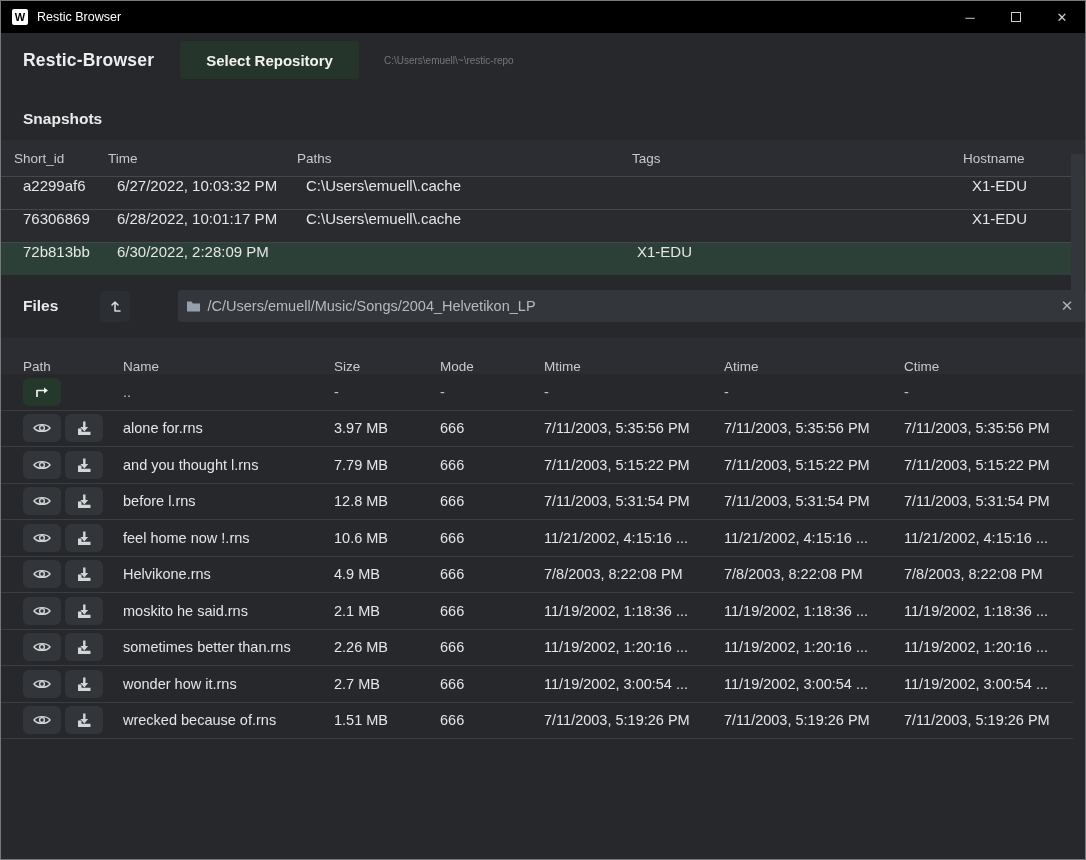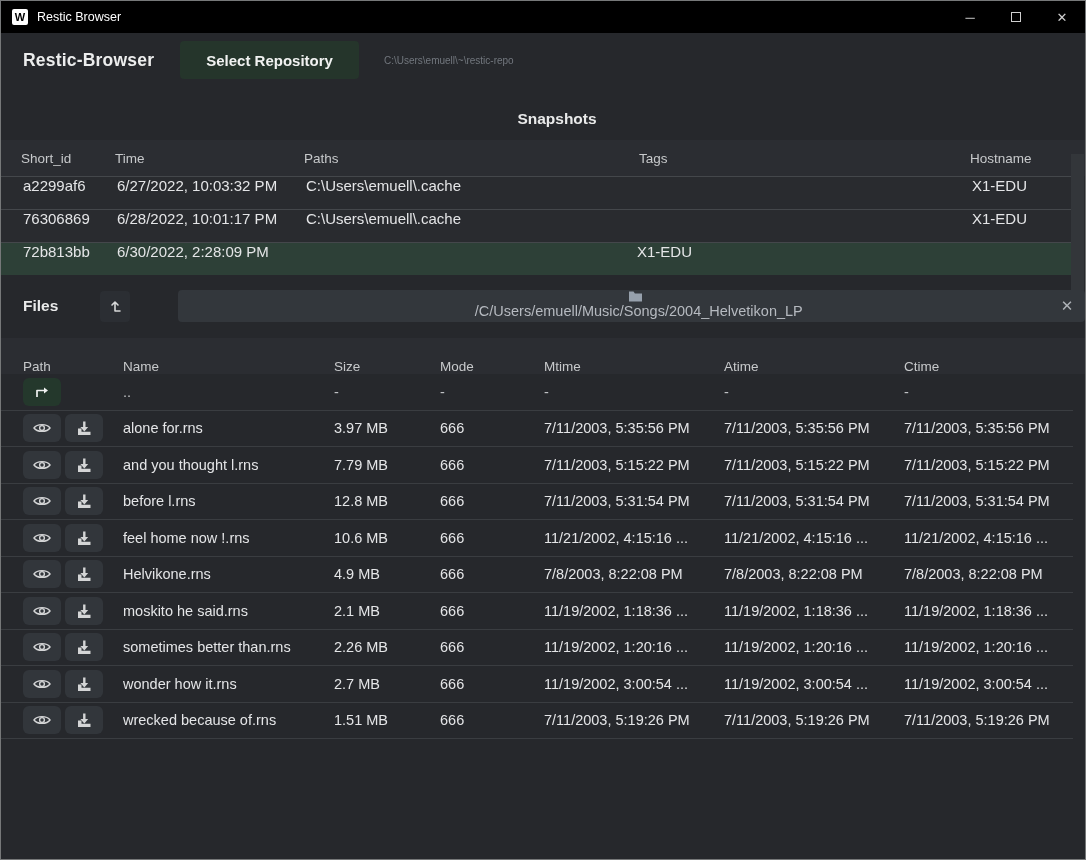--- a/index.html
+++ b/index.html
@@ -20,36 +20,36 @@
   .max-box { width:10px; height:10px; border:1px solid #cfcfcf; display:inline-block; }
 
   
   .header { height:54px; display:flex; align-items:center; padding-left:22px; }
   .app-name { color:#eceded; font-size:17.5px; font-weight:bold; letter-spacing:.2px; }
   .select-repo-btn { margin-left:26px; height:38px; padding:0 26px; background:#25352b;
                      color:#f1f2f1; font-weight:bold; font-size:15px; border:none; border-radius:4px; }
   .repo-path { margin-left:25px; color:#72777e; font-size:10px; }
 
   
-  .section-title { color:#e9eaea; font-size:15.5px; font-weight:bold; padding:23px 0 0 28px; height:45px;text-align:center; }
+  .section-title { color:#e9eaea; font-size:15.5px; font-weight:bold; padding:23px 0 0 22px; height:45px; }
   .snap-header { display:flex; align-items:center; height:36px; margin-top:8px;
-                 background:#2b2d32; color:#c7c9cb; font-size:13.5px; padding-left:20px; }
+                 background:#2b2d32; color:#c7c9cb; font-size:13.5px; padding-left:13px; }
   .snap-row { display:flex; height:33px; background:#292b2f; color:#e4e5e7;
               font-size:15px; padding-left:22px; border-top:1px solid #44474b; width:1072px; }
   .snap-row.selected { background:#2d4037; }
   .sc1{width:94px} .sc2{width:189px} .sc3{width:335px} .sc4{width:331px} .sc5{flex:1}
   .snap-scrollbar { position:absolute; right:1px; top:153px; width:13px; height:137px; background:#33363a; }
 
   
   .files-bar { display:flex; align-items:center; margin-top:13px; height:36px; padding-left:22px;gap:40px; }
   .files-title { color:#e9eaea; font-size:15.5px; font-weight:bold; width:39px; }
   .up-btn { width:32px; height:31px; background:#2b2e33; border:none; border-radius:4px;
             display:flex; align-items:center; justify-content:center; }
   .path-bar { position:relative; margin-left:8px; width:968px; height:32px; background:#33373c;
-              border-radius:4px; display:flex; align-items:center; padding-left:8px;flex-direction:column; }
+              border-radius:4px; display:flex; align-items:center; padding-left:8px; }
   .path-text { color:#b6bac0; font-size:14.5px; margin-left:7px; }
   .path-clear { position:absolute; right:0; top:0; width:36px; height:32px; background:none; border:none;
                 color:#aeb2b7; font-size:15px; }
 
   
   .file-header { display:flex; align-items:flex-end; height:36px; margin-top:14px;
                  background:#2b2d32; color:#c7c9cb; font-size:13.5px; padding-left:22px; }
   .file-row { display:flex; align-items:center; height:36.5px; color:#e4e5e7; font-size:14.5px;
               padding-left:22px; border-bottom:1px solid #3a3d41; width:1072px; }
   .fc-path{width:100px; display:flex; gap:4px;} .fc-name{width:211px; white-space:nowrap; overflow:hidden;}

